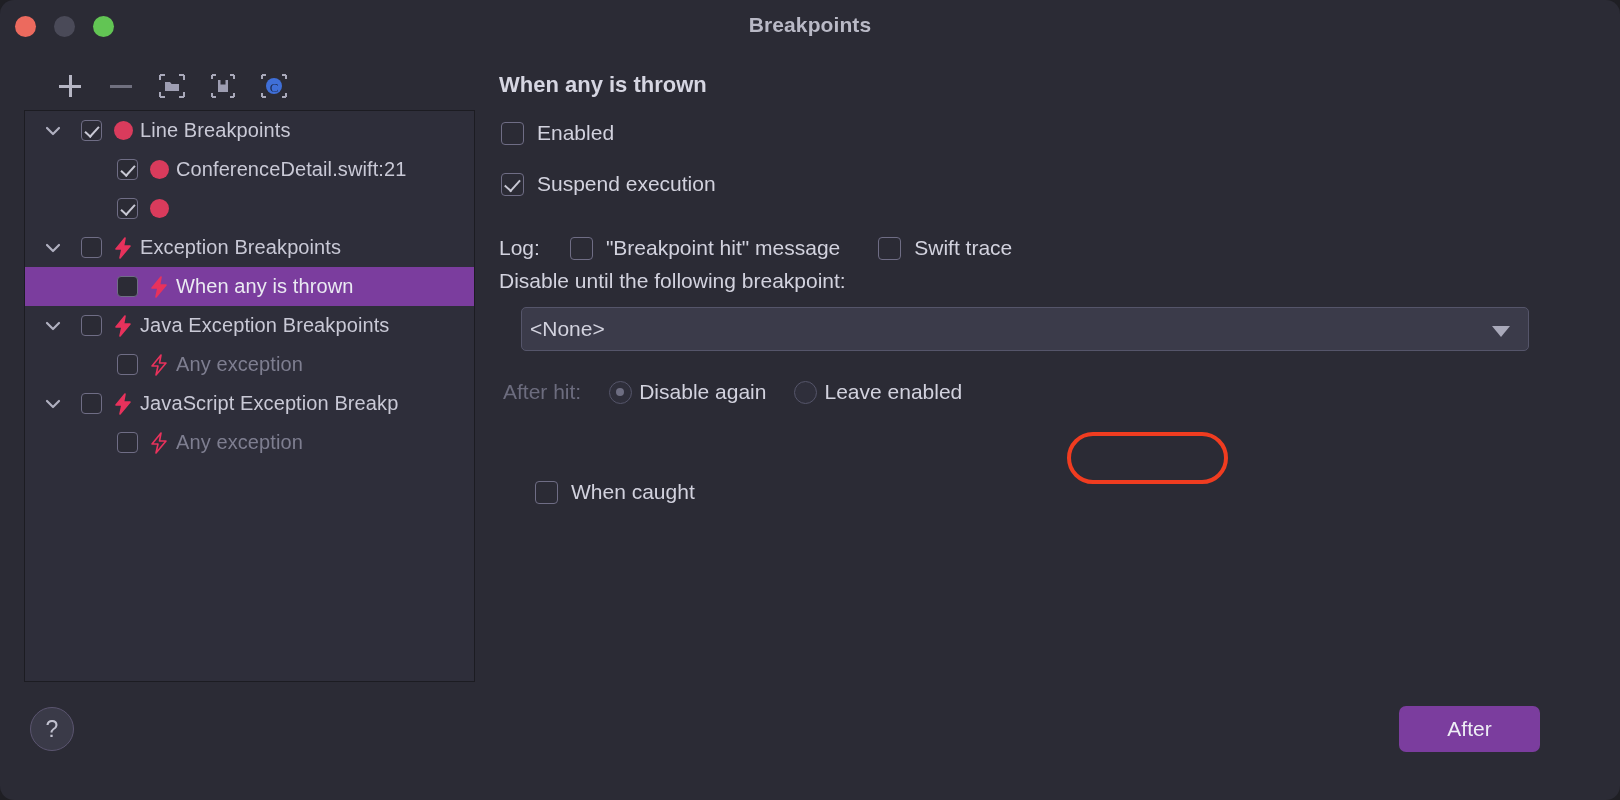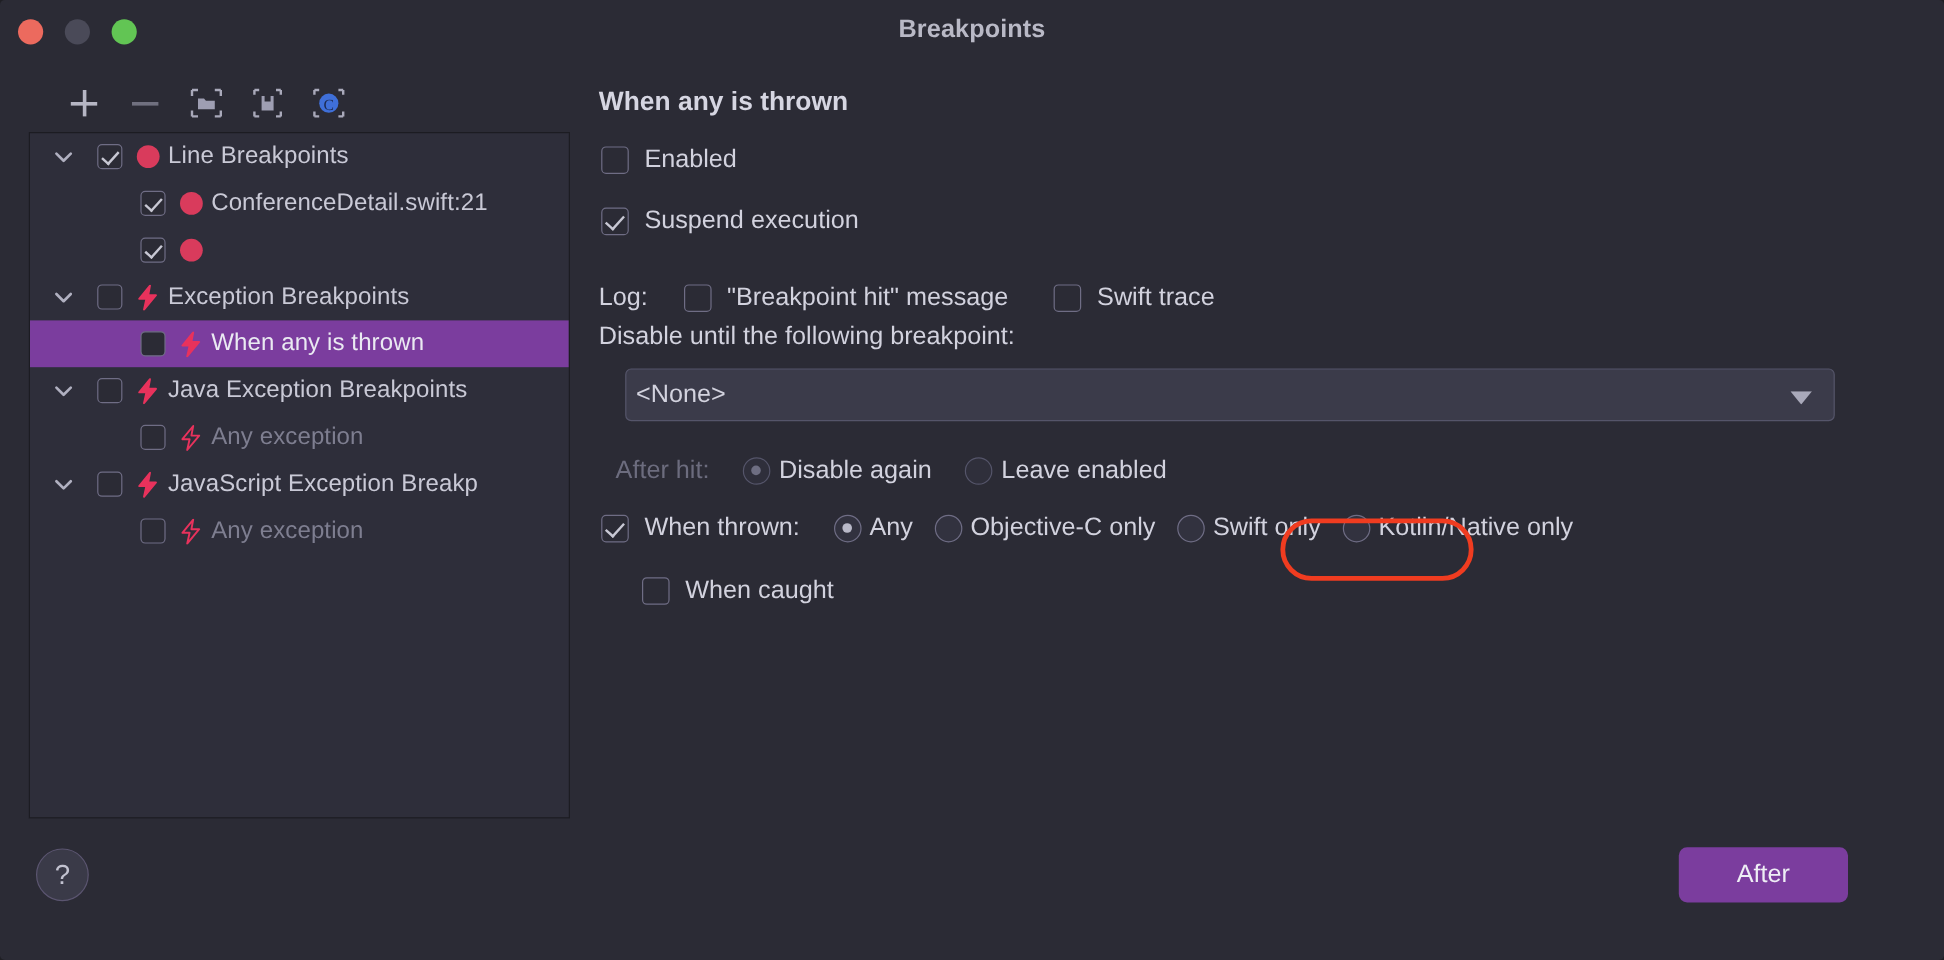--- a/index.html
+++ b/index.html
@@ -13,21 +13,21 @@
     overflow: hidden;
     font-family: "Liberation Sans", sans-serif;
   }
 
   #window {
     position: absolute;
     left: 0; top: 0;
     width: 1620px;
     height: 800px;
     background: #2b2b35;
-    border-radius: 4px;
+    border-radius: 14px;
     overflow: hidden;
   }
 
   
   #titlebar {
     position: absolute;
     left: 0; top: 0;
     width: 1620px;
     height: 52px;
   }
@@ -246,21 +246,21 @@
     font-size: 21px;
     color: #d2d2de;
     margin-left: 7px;
   }
 
   
   #row-enabled  { left: 2px; top: 61px; }
   #row-suspend  { left: 2px; top: 112px; }
   #row-log      { left: 0px; top: 176px; }
   #row-disable  { left: 0px; top: 209px; }
-  #row-afterhit { left: 14px; top: 320px; }
+  #row-afterhit { left: 4px; top: 320px; }
   #row-thrown   { left: 2px; top: 368px; }
   #row-caught   { left: 2px; top: 420px; padding-left: 34px; }
 
   #log-lbl { margin-right: 30px; }
   #log-cbx2 { margin-left: 38px; }
 
   
   #combo {
     position: absolute;
     left: 22px; top: 247px;
@@ -467,32 +467,20 @@
     </div>
 
     <div class="row" id="row-afterhit">
       <div class="d-text dim-text">After hit:</div>
       <div class="radio dimr sel gap-l"></div>
       <div class="r-label dim-text">Disable again</div>
       <div class="radio dimr gap-l"></div>
       <div class="r-label dim-text">Leave enabled</div>
     </div>
 
-    <div class="row" id="row-thrown">
-      <div class="d-cbx checked"></div>
-      <div class="d-label">When thrown:</div>
-      <div class="radio sel gap-l"></div>
-      <div class="r-label">Any</div>
-      <div class="radio gap-s"></div>
-      <div class="r-label">Objective-C only</div>
-      <div class="radio gap-s"></div>
-      <div class="r-label">Swift only</div>
-      <div class="radio gap-s"></div>
-      <div class="r-label">Kotlin/Native only</div>
-    </div>
 
     <div class="row" id="row-caught">
       <div class="d-cbx"></div>
       <div class="d-label">When caught</div>
     </div>
   </div>
 
   <div id="annot"></div>
 
   <div id="done-btn">

